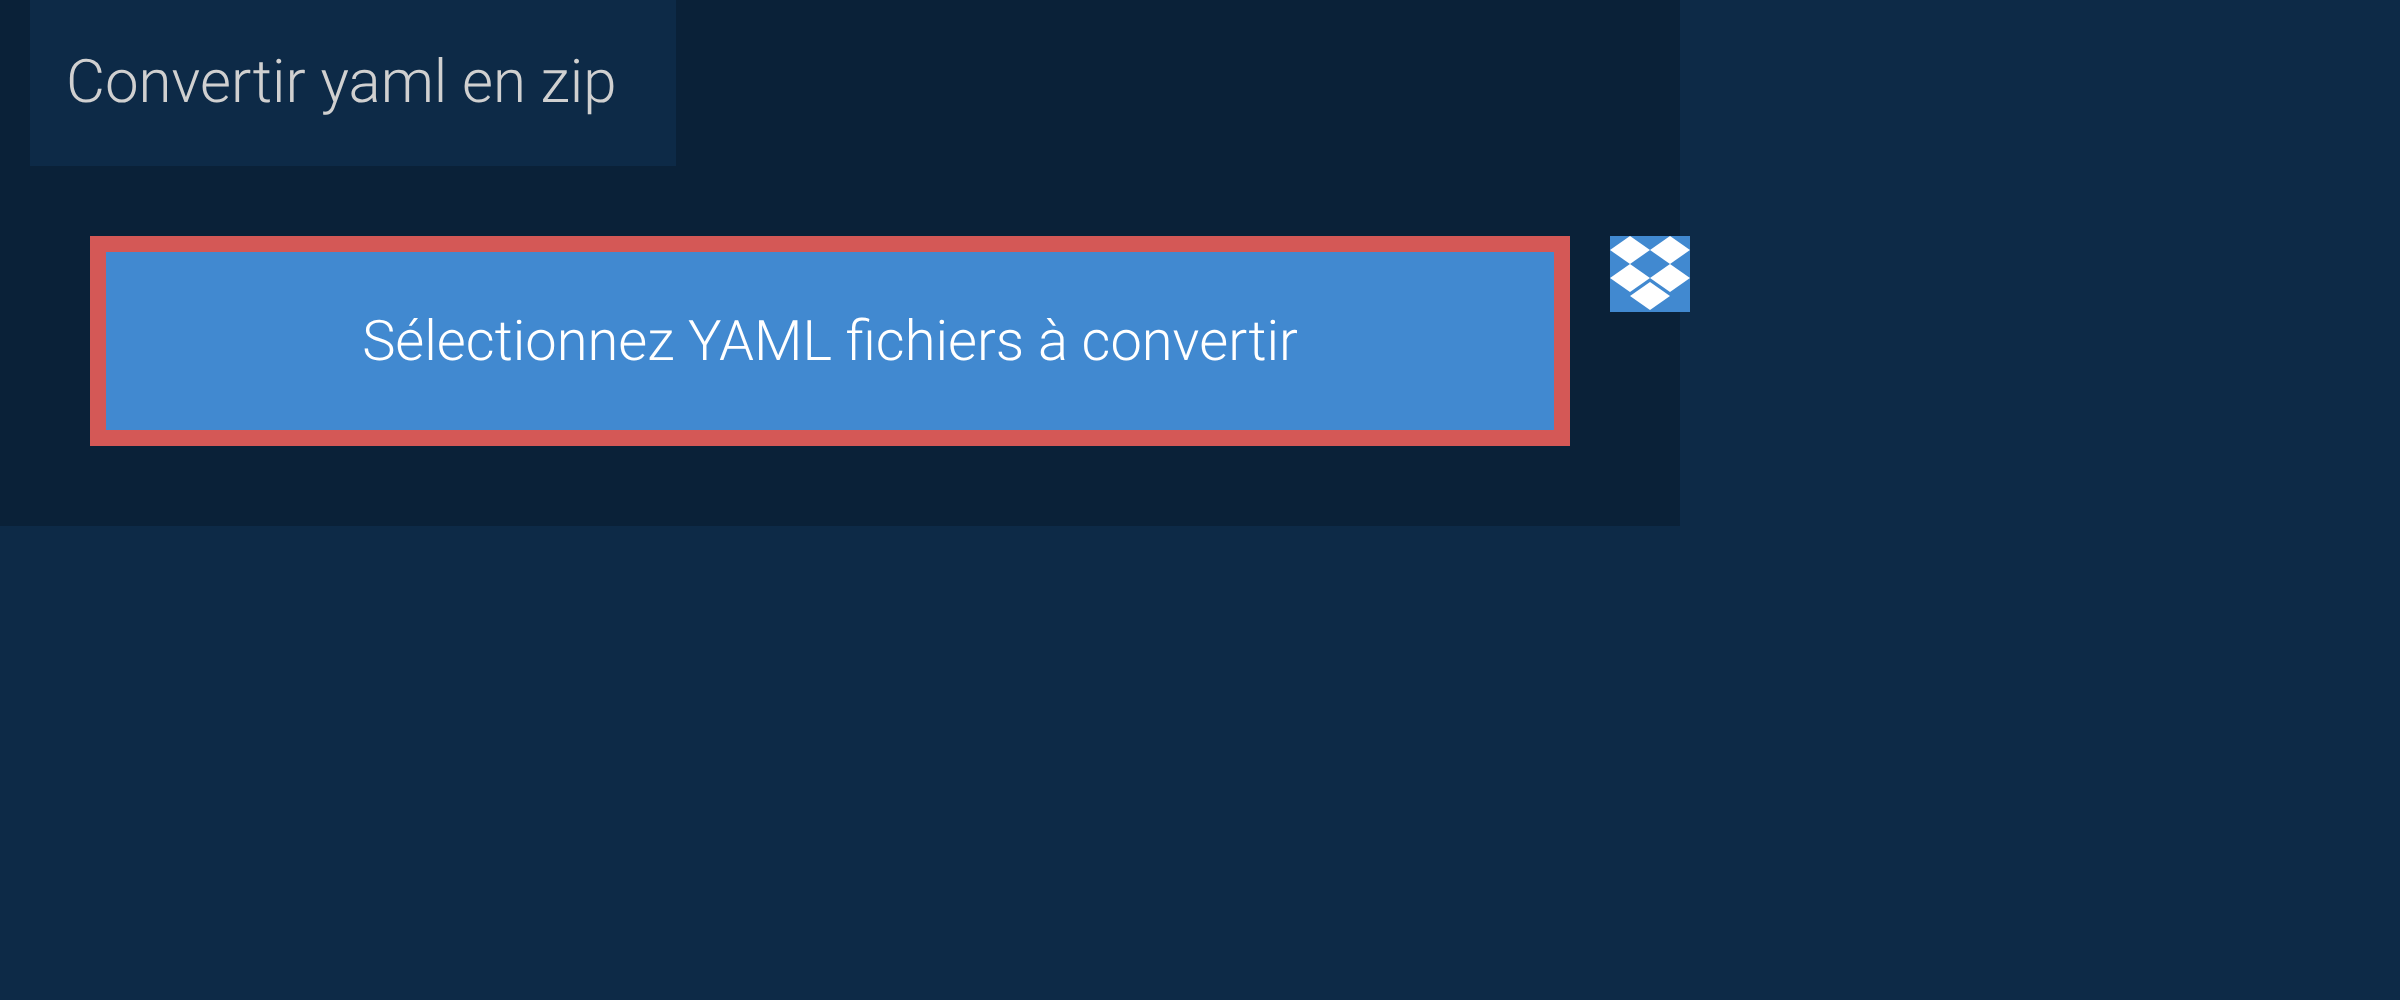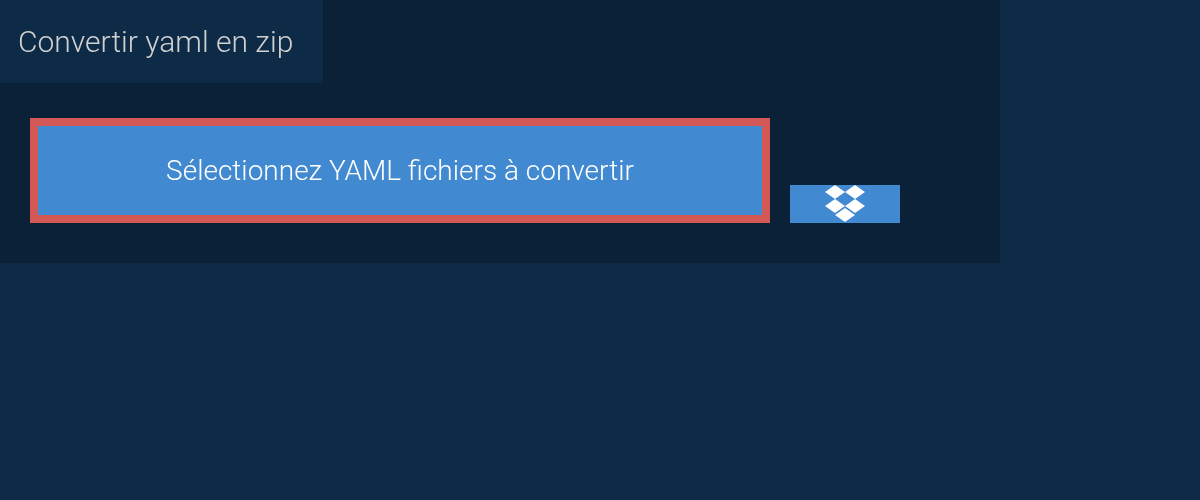--- a/index.html
+++ b/index.html
@@ -10,38 +10,39 @@
     body {
       width: 1200px;
       height: 500px;
       background-color: #0d2a47;
       font-family: -apple-system, BlinkMacSystemFont, 'Segoe UI', Roboto, Arial, sans-serif;
       overflow: hidden;
     }
     .panel {
       background-color: #0a2138;
       margin-left: 0;
-      width: 1000px;
+      width: 840px;
+      padding-left: 15px;
     }
     .tab-area {
       display: flex;
     }
     .tab {
       background-color: #0d2a47;
       color: #d0d0d0;
       font-size: 30px;
       font-weight: 300;
       padding: 24px 30px 24px 18px;
       display: inline-block;
     }
     .content-area {
       padding: 35px 30px 40px 30px;
       display: flex;
       gap: 20px;
-      align-items: flex-end;
+      align-items: flex-start;
     }
     .select-button {
       background-color: #4189d0;
       border: 8px solid #d45856;
       color: #ffffff;
       font-size: 28px;
       font-weight: 300;
       padding: 28px 40px;
       text-align: center;
       flex: 0 0 auto;

